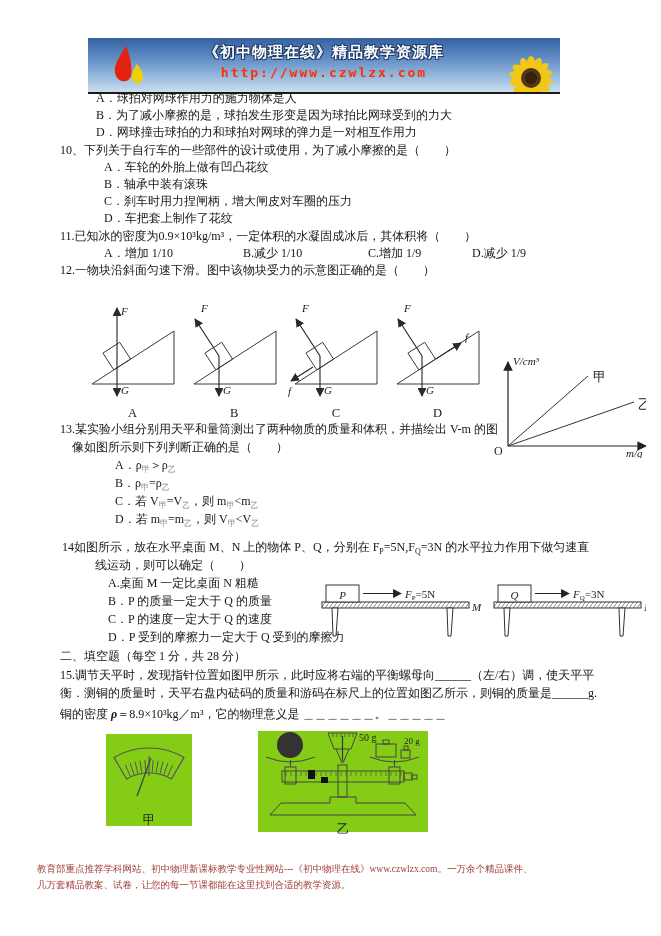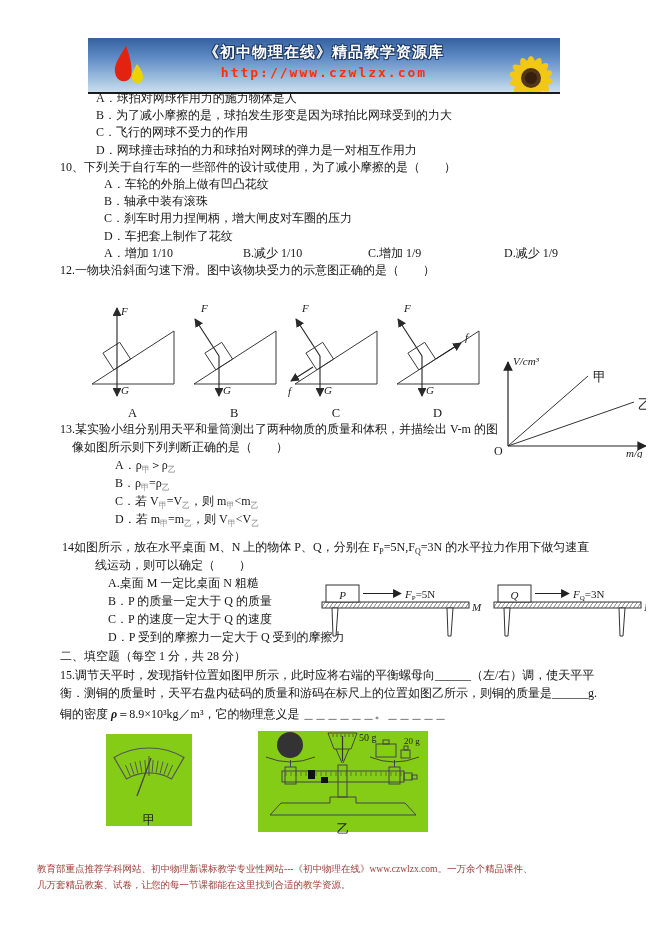--- a/index.html
+++ b/index.html
@@ -63,32 +63,32 @@
         <polygon points="-18,14 -26,24 -10,20" fill="#4d7a2a"></polygon>
         <circle r="10" fill="#53351a"></circle>
         <circle r="6" fill="#35200e"></circle>
       </g>
     </svg>
   </div>
 
   <div class="tc" style="left:60px;top:90px;width:552px;">
     <div class="ln in1">A．球拍对网球作用力的施力物体是人</div>
     <div class="ln in1">B．为了减小摩擦的是，球拍发生形变是因为球拍比网球受到的力大</div>
-    <div class="ln in1">C．飞行的网球不受力的作用</div>
     <div class="ln in1">D．网球撞击球拍的力和球拍对网球的弹力是一对相互作用力</div>
     <div class="ln">10、下列关于自行车的一些部件的设计或使用，为了减小摩擦的是（　　）</div>
     <div class="ln in2">A．车轮的外胎上做有凹凸花纹</div>
     <div class="ln in2">B．轴承中装有滚珠</div>
     <div class="ln in2">C．刹车时用力捏闸柄，增大闸皮对车圈的压力</div>
     <div class="ln in2">D．车把套上制作了花纹</div>
+    <div class="ln">11.已知冰的密度为0.9×10³kg/m³，一定体积的水凝固成冰后，其体积将（　　）</div>
     <div class="ln rel">
       <span class="abs" style="left:44px">A．增加 1/10</span>
       <span class="abs" style="left:183px">B.减少 1/10</span>
       <span class="abs" style="left:308px">C.增加 1/9</span>
-      <span class="abs" style="left:444px">D.减少 1/9</span>
+      <span class="abs" style="left:412px">D.减少 1/9</span>
     </div>
     <div class="ln">12.一物块沿斜面匀速下滑。图中该物块受力的示意图正确的是（　　）</div>
   </div>
 
   <div class="figrow">
     <div class="figwrap">
       <svg width="97" height="104" viewBox="0 0 97 104">
         <defs>
             <marker id="mA" viewBox="0 0 10 10" refX="9" refY="5" markerWidth="8" markerHeight="8" orient="auto-start-reverse">
               <path d="M0,0L10,5L0,10z" fill="#2a2a2a"></path>

